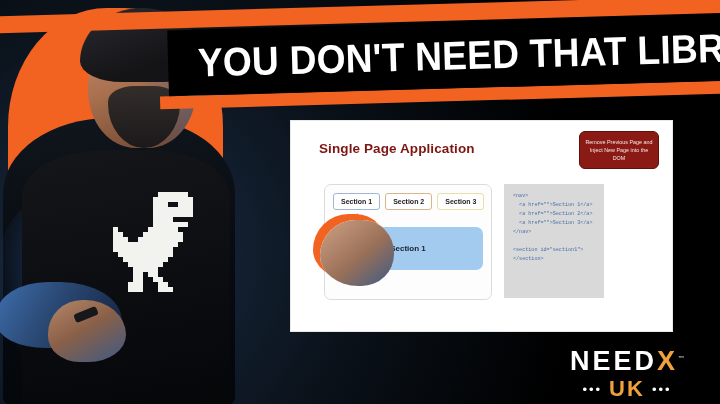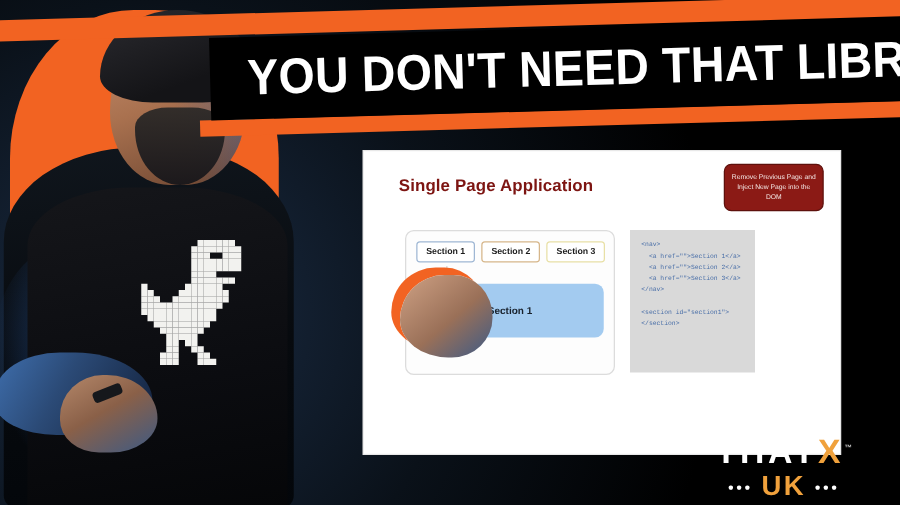--- a/index.html
+++ b/index.html
@@ -222,21 +222,21 @@
     transform: scaleX(0.93);
     transform-origin: left center;
   }
 
   
   .slide {
     position: absolute;
     left: 291px;
     top: 121px;
     width: 381px;
-    height: 242px;
+    height: 210px;
     background: #ffffff;
     z-index: 3;
     box-shadow: 0 0 0 1px #e8e8e8;
   }
   .slide-title {
     position: absolute;
     left: 28px;
     top: 20px;
     font-size: 13.5px;
     font-weight: 700;
@@ -608,21 +608,21 @@
 
 &lt;section id="section1"&gt;
 &lt;/section&gt;</pre>
     </div>
   </div>
 
   <div class="hand-front"></div>
 
 
   <div class="devoxx">
-    <div class="devoxx-word"><span>THAT</span><span class="x2">X</span><span class="devoxx-tm">™</span></div>
+    <div class="devoxx-word"><span>NEED</span><span class="x2">X</span><span class="devoxx-tm">™</span></div>
     <div class="devoxx-sub">
       <span class="dots">•••</span>
       <span class="uk">UK</span>
       <span class="dots">•••</span>
     </div>
   </div>
 
 </div>
 
 </body></html>

